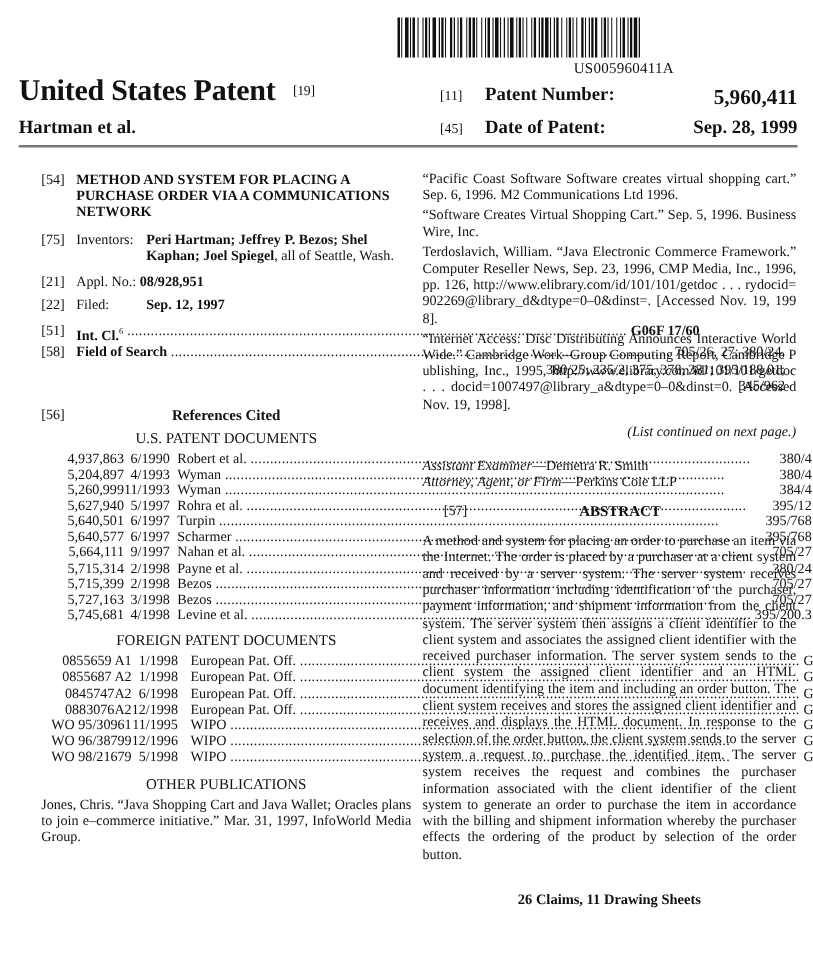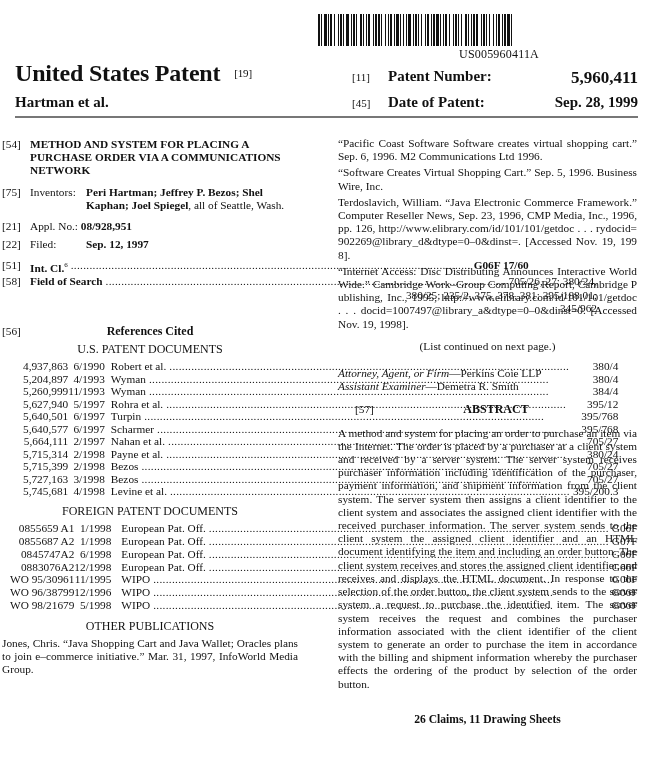--- a/index.html
+++ b/index.html
@@ -17,21 +17,21 @@
   .hdr-row { position: absolute; left: 352px; width: 286px; font-size: 15px; font-weight: bold; display: flex; }
   .hdr-row .code { font-size: 11px; font-weight: normal; width: 36px; padding-top: 3px; }
   .hdr-row .lbl { flex: 1; }
   .hdr-row .val { text-align: right; }
   .hdr-row.r1 { top: 68px; }
   .hdr-row.r1 .val { font-size: 17px; }
   .hdr-row.r2 { top: 94px; }
   .rule { position: absolute; left: 15px; top: 116px; width: 623px; height: 2px; background: #777; }
 
   .col { position: absolute; font-size: 11.3px; line-height: 13.2px; }
-  .left { left: 2px; top: 138px; width: 296px; }
+  .left { left: 33px; top: 138px; width: 296px; }
   .right { left: 338px; top: 137px; width: 299px; text-align: justify; }
 
   .field { display: flex; margin-bottom: 8px; }
   .field .code { width: 28px; flex: none; }
   .field .body { flex: 1; }
   .title-text { font-weight: bold; }
   .inv-label { display: inline-block; width: 56px; }
   .hang { display: flex; }
   .hang .l { flex: none; }
   .hang .r { flex: 1; }
@@ -53,21 +53,21 @@
   table.refs td { padding: 0; white-space: nowrap; line-height: 12.5px; }
   table.refs td.num { text-align: right; width: 58px; }
   table.refs td.date { text-align: right; width: 48px; padding-right: 6px; }
   table.fpat { border-collapse: collapse; margin-left: 8px; width: 288px; }
   table.fpat td { padding: 0; white-space: nowrap; line-height: 12.8px; }
   table.fpat td.num { text-align: right; width: 76px; }
   table.fpat td.date { text-align: right; width: 50px; padding-right: 10px; }
   table.fpat td.cls { text-align: right; width: 34px; }
 
   .pub { text-align: justify; margin-bottom: 3px; }
-  .cont { text-align: center; margin: 9px 0 14px; }
+  .cont { text-align: right; margin: 9px 0 14px; font-style: italic; }
   .ex i { font-style: italic; }
   .abs-head { display: flex; margin: 10px 0 10px; padding-left: 17px; }
   .abs-head .code { width: 30px; }
   .abs-head .t { flex: 1; text-align: center; font-weight: bold; font-size: 12px; padding-right: 30px; }
   .abstract { text-align: justify; }
   .claims { text-align: center; font-weight: bold; margin-top: 22px; font-size: 11.6px; }
 </style>
 </head>
 <body>
 
@@ -335,21 +335,21 @@
           <td>
             <div class="dotrow">
               <span>Scharmer</span>
               <span class="dots"></span>
               <span>395/768</span>
             </div>
           </td>
         </tr>
         <tr>
           <td class="num">5,664,111</td>
-          <td class="date">2/1997</td>
+          <td class="date">9/1997</td>
           <td>
             <div class="dotrow">
               <span>Nahan et al.</span>
               <span class="dots"></span>
               <span>705/27</span>
             </div>
           </td>
         </tr>
         <tr>
           <td class="num">5,715,314</td>
@@ -485,22 +485,22 @@
   <div class="pub">Jones, Chris. “Java Shopping Cart and Java Wallet; Oracles plans to join e–commerce initiative.” Mar. 31, 1997, InfoWorld Media Group.</div>
 </div>
 
 <div class="col right">
   <div class="pub">“Pacific Coast Software Software creates virtual shopping cart.” Sep. 6, 1996. M2 Communications Ltd 1996.</div>
   <div class="pub">“Software Creates Virtual Shopping Cart.” Sep. 5, 1996. Business Wire, Inc.</div>
   <div class="pub" style="word-break:break-all;">Terdoslavich, William. “Java Electronic Commerce Framework.” Computer Reseller News, Sep. 23, 1996, CMP Media, Inc., 1996, pp. 126, http://www.elibrary.com/id/101/101/getdoc . . . rydocid=902269@library_d&amp;dtype=0–0&amp;dinst=. [Accessed Nov. 19, 1998].</div>
   <div class="pub" style="word-break:break-all;">“Internet Access: Disc Distributing Announces Interactive World Wide.” Cambridge Work–Group Computing Report, Cambridge Publishing, Inc., 1995, http://www.elibrary.com/id/101/101/getdoc . . . docid=1007497@library_a&amp;dtype=0–0&amp;dinst=0. [Accessed Nov. 19, 1998].</div>
   <div class="cont">(List continued on next page.)</div>
 
+  <div class="ex"><i>Assistant Examiner</i><span>—Demetra R. Smith</span></div>
   <div class="ex"><i>Attorney, Agent, or Firm</i><span>—Perkins Coie LLP</span></div>
-  <div class="ex"><i>Assistant Examiner</i><span>—Demetra R. Smith</span></div>
 
   <div class="abs-head">
     <span class="code">[57]</span>
     <span class="t">ABSTRACT</span>
   </div>
   <div class="abstract">A method and system for placing an order to purchase an item via the Internet. The order is placed by a purchaser at a client system and received by a server system. The server system receives purchaser information including identification of the purchaser, payment information, and shipment information from the client system. The server system then assigns a client identifier to the client system and associates the assigned client identifier with the received purchaser information. The server system sends to the client system the assigned client identifier and an HTML document identifying the item and including an order button. The client system receives and stores the assigned client identifier and receives and displays the HTML document. In response to the selection of the order button, the client system sends to the server system a request to purchase the identified item. The server system receives the request and combines the purchaser information associated with the client identifier of the client system to generate an order to purchase the item in accordance with the billing and shipment information whereby the purchaser effects the ordering of the product by selection of the order button.</div>
   <div class="claims">26 Claims, 11 Drawing Sheets</div>
 </div>
 
 </body></html>

